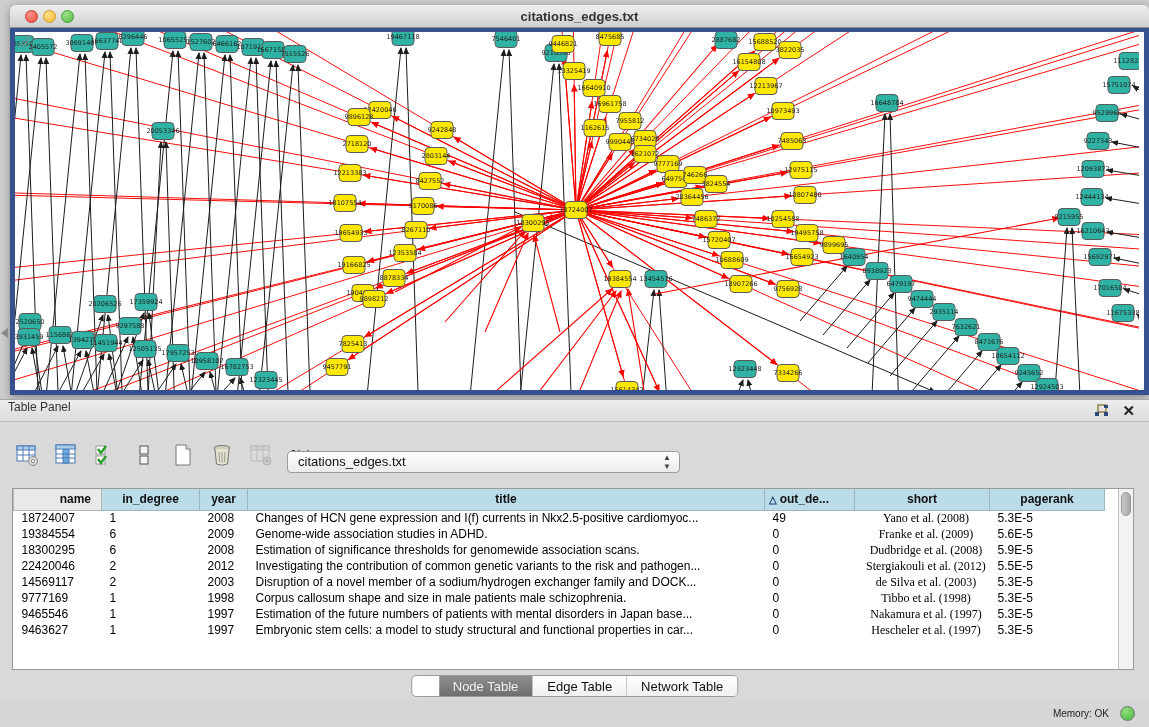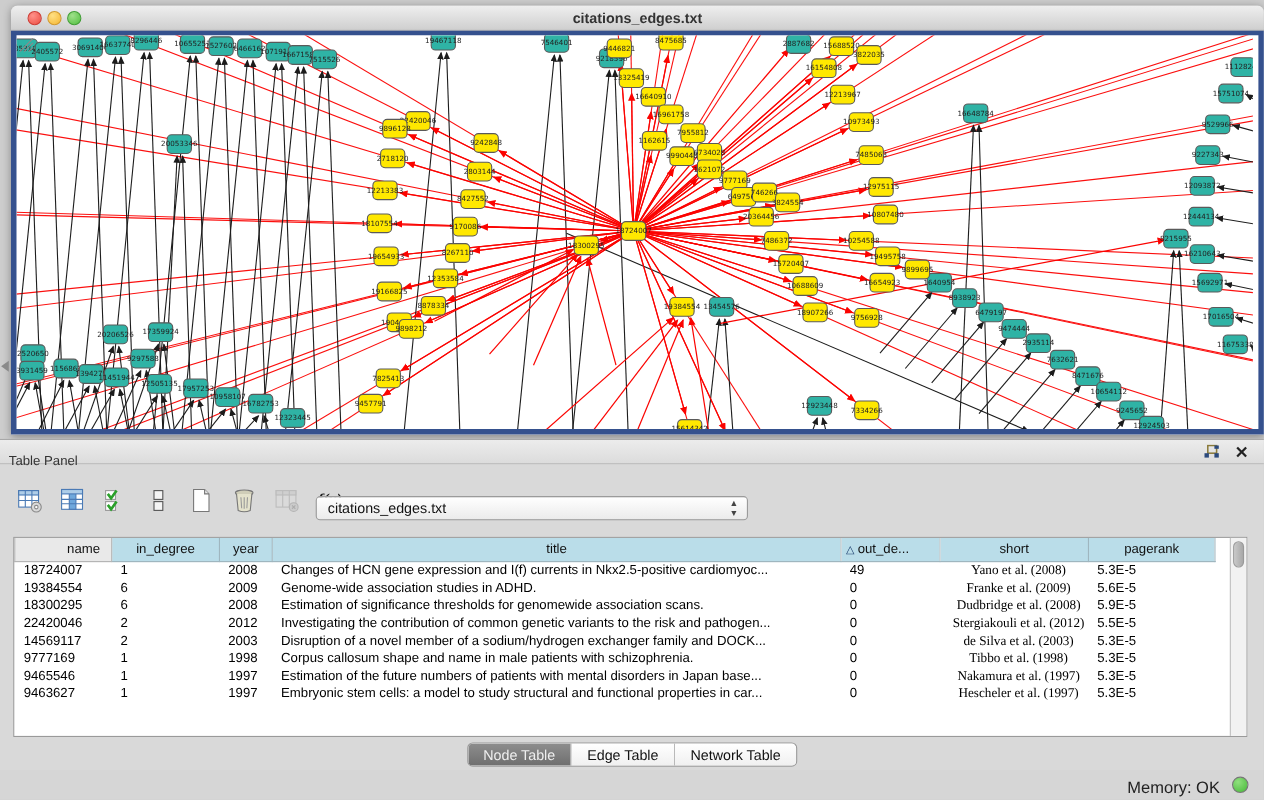--- a/index.html
+++ b/index.html
@@ -25,56 +25,56 @@
 
   .collapse-arrow { position:absolute; left:1px; top:328px; width:0; height:0;
     border-top:5px solid transparent; border-bottom:5px solid transparent;
     border-right:7px solid #8a8a8a; }
 
   
   .table-panel { position:absolute; left:0; top:399px; width:1149px; height:301px;
     background:#d9d9d9; border-top:1px solid #a8a8a8; }
   .tp-titlebar { position:absolute; left:0; top:0; right:0; height:22px;
     background:linear-gradient(#ececec,#dcdcdc); border-bottom:1px solid #bdbdbd; }
-  .tp-title { position:absolute; left:8px; top:12px; font-size:12px; color:#333; }
+  .tp-title { position:absolute; left:8px; top:0; font-size:12px; color:#333; }
   .tp-float { position:absolute; right:40px; top:4px; width:15px; height:14px; cursor:default;}
   .tp-close { position:absolute; right:14px; top:2px; font-size:15px; font-weight:bold; color:#222;}
 
   .toolbar { position:absolute; left:14px; top:40px; height:30px; display:flex; align-items:center; gap:13px; }
   .tb-icon { width:26px; height:26px; display:flex; align-items:center; justify-content:center; }
   .fx { font-family:"Liberation Serif", serif; font-style:italic; font-weight:bold; font-size:15px; color:#222;}
   .dropdown { position:absolute; left:287px; top:51px; width:393px; height:22px;
     background:linear-gradient(#ffffff,#ebebeb); border:1px solid #9b9b9b; border-radius:4px;
     font-size:13px; color:#111; line-height:20px; padding-left:10px; }
   .dd-arrows { position:absolute; right:8px; top:1px; font-size:8px; color:#444; line-height:9px; text-align:center;}
 
   .table-wrap { position:absolute; left:12px; top:88px; width:1122px; height:182px;
     background:#fff; border:1px solid #9a9a9a; }
   table.data { border-collapse:collapse; table-layout:fixed; width:1091px; font-size:12px; color:#000; }
   table.data th { height:21px; background:#badde9; border:1px solid #9fb6bf; border-top:none;
-    font-weight:normal; font-size:12px; color:#111; overflow:hidden; white-space:nowrap; }
+    font-weight:bold; font-size:12px; color:#111; overflow:hidden; white-space:nowrap; }
   table.data th.key { background:#e9e9e9; border-color:#b5b5b5; text-align:right; padding-right:10px; }
   table.data td { height:16px; padding:0 0 0 8px; overflow:hidden; white-space:nowrap; }
   td.c0 { padding-left:10px; } td.c5 { text-align:center; padding-left:0;font-family:Liberation Serif, serif; }
   .sort-tri { color:#1c3f6e; font-size:10px; margin-right:3px; }
   .vscroll { position:absolute; right:0; top:0; width:15px; bottom:0;
     background:#f2f2f2; border-left:1px solid #c0c0c0; }
   .vthumb { position:absolute; left:2px; top:3px; width:10px; height:24px;
     background:linear-gradient(90deg,#c9c9c9,#a8a8a8); border-radius:5px; border:1px solid #999; }
 
   .tabs { position:absolute; left:50%; transform:translateX(-50%); top:275px; height:22px;
     display:flex; border:1px solid #9a9a9a; border-radius:5px; overflow:hidden;
-    background:#fff; font-size:13px; }
+    background:#fff; font-size:13px;padding-left:27px; }
   .tab { padding:3px 14px 0 14px; color:#111; background:linear-gradient(#ffffff,#f0f0f0);
     border-right:1px solid #b9b9b9; }
   .tab:last-child { border-right:none; }
   .tab.active { background:linear-gradient(#8d8d8d,#6f6f6f); color:#efefef; }
 
   .statusbar { position:absolute; left:0; top:700px; width:1149px; height:27px; background:#d6d6d6; }
-  .mem-label { position:absolute; right:40px; top:8px; font-size:15px; color:#222; }
+  .mem-label { position:absolute; right:40px; top:8px; font-size:10px; color:#222; }
   .mem-dot { position:absolute; right:14px; top:6px; width:15px; height:15px; border-radius:50%;
     background:radial-gradient(circle at 35% 30%, #90e07e, #46b838); border:1px solid #777; }
 </style>
 </head>
 <body>
 
 <div class="net-window">
   <div class="titlebar">
     <span class="tl red"></span>
     <span class="tl yel"></span>
@@ -879,21 +879,21 @@
             <td class="c2">2003</td>
             <td class="c3">Disruption of a novel member of a sodium/hydrogen exchanger family and DOCK...</td>
             <td class="c4">0</td>
             <td class="c5">de Silva et al. (2003)</td>
             <td class="c6">5.3E-5</td>
           </tr>
           <tr>
             <td class="c0">9777169</td>
             <td class="c1">1</td>
             <td class="c2">1998</td>
-            <td class="c3">Corpus callosum shape and name in male patients with schizophrenia.</td>
+            <td class="c3">Corpus callosum shape and size in male patients male schizophrenia.</td>
             <td class="c4">0</td>
             <td class="c5">Tibbo et al. (1998)</td>
             <td class="c6">5.3E-5</td>
           </tr>
           <tr>
             <td class="c0">9465546</td>
             <td class="c1">1</td>
             <td class="c2">1997</td>
             <td class="c3">Estimation of the future numbers of patients with mental disorders in Japan base...</td>
             <td class="c4">0</td>

